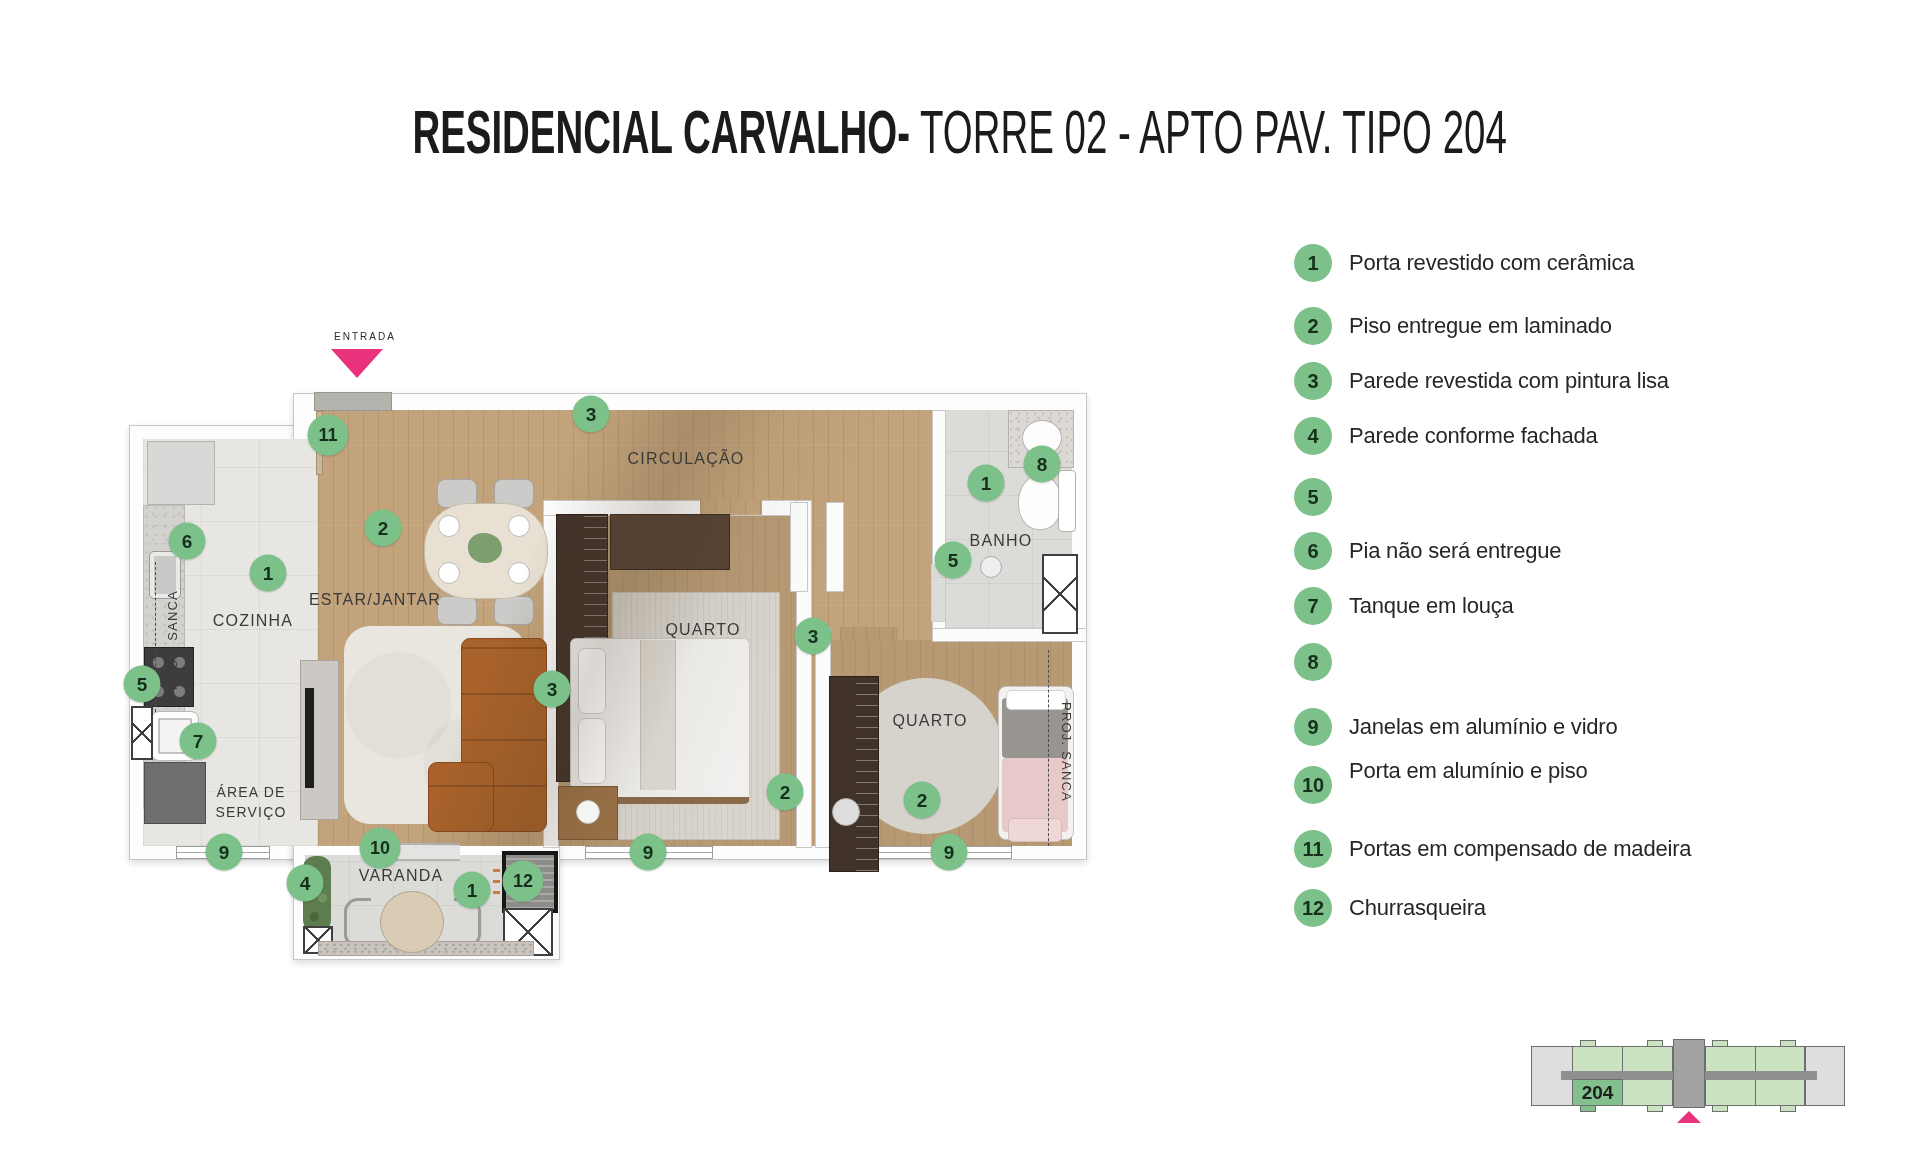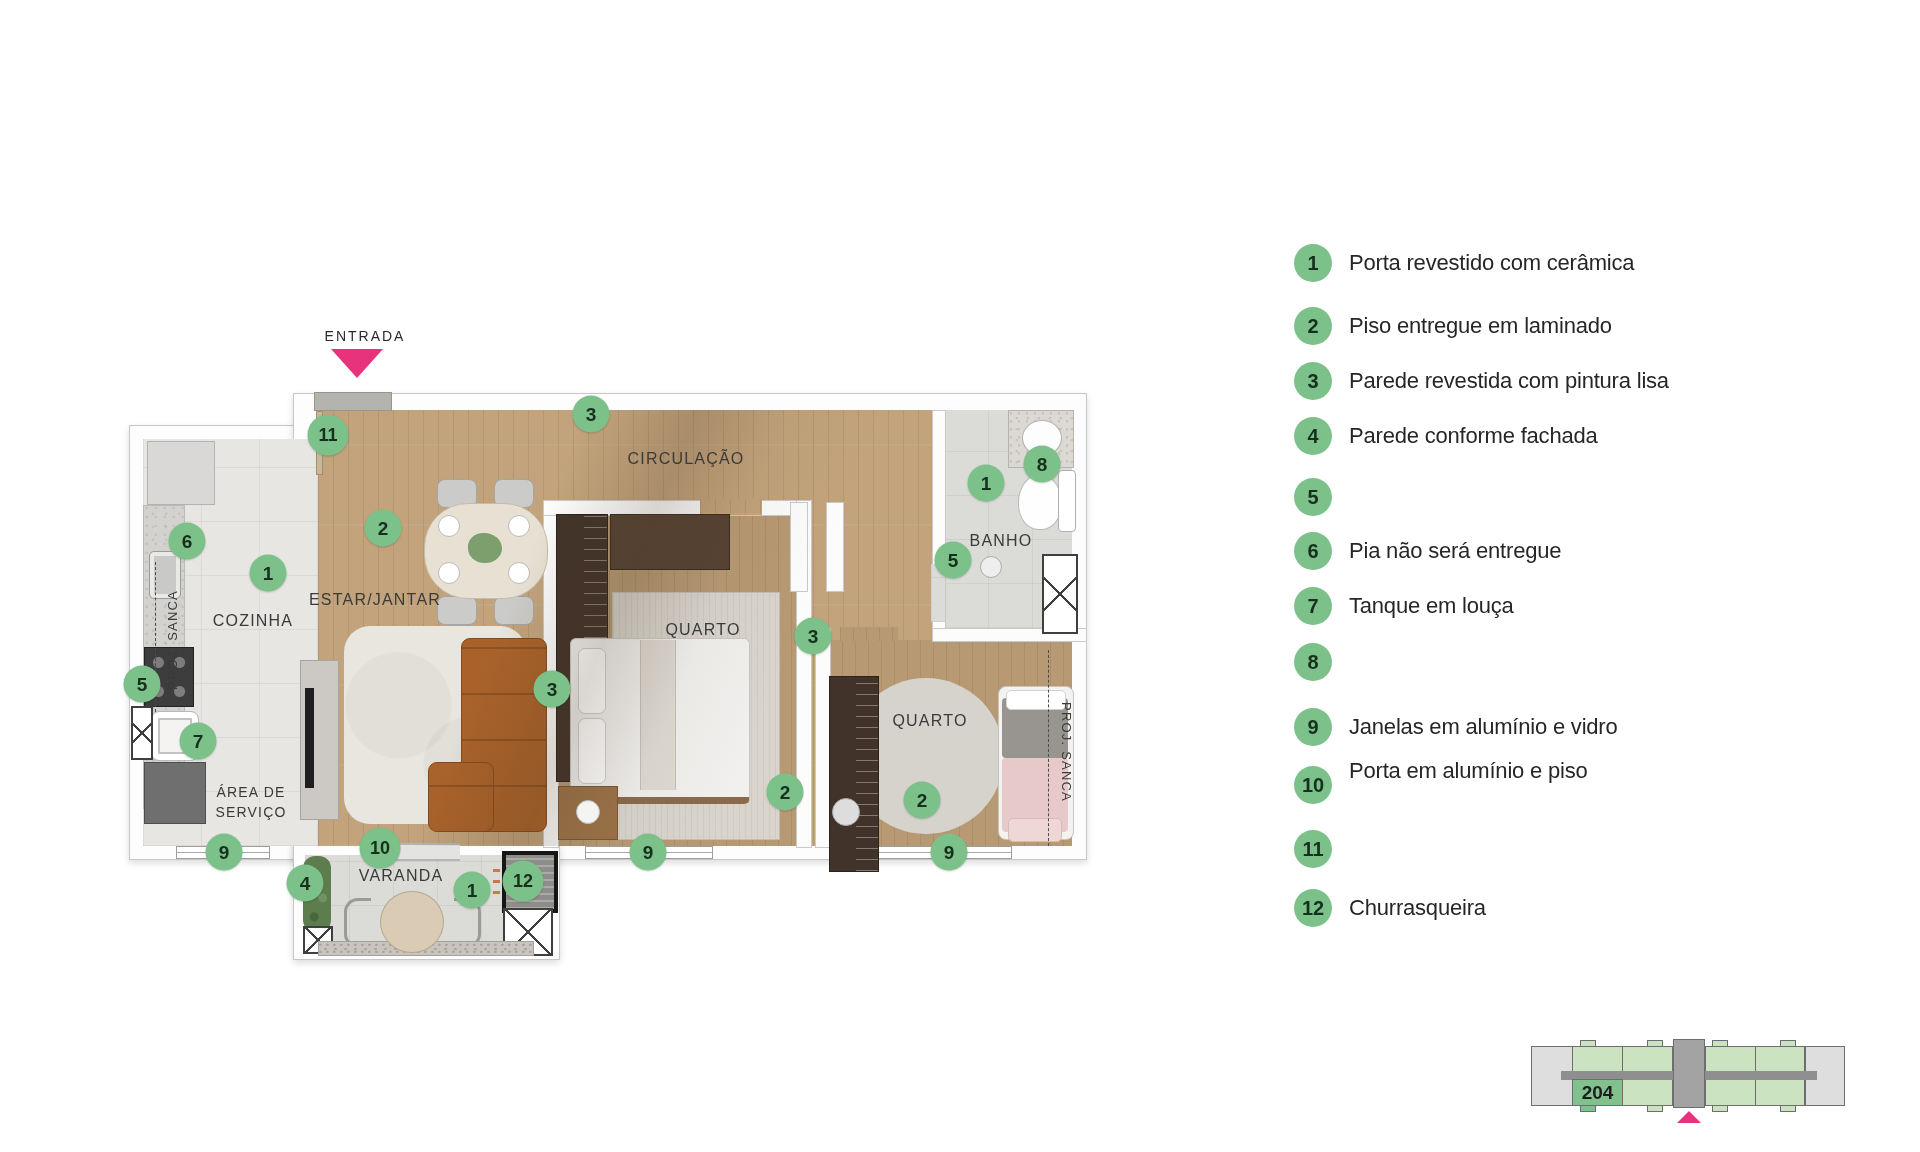--- a/index.html
+++ b/index.html
@@ -64,21 +64,21 @@
 
   
   .room-label{position:absolute;transform:translate(-50%,-50%);font-size:16px;letter-spacing:1.2px;
               color:#3a3a3a;z-index:20;white-space:nowrap;}
   .room-label.small{font-size:14px;}
   .rot-left{transform:translate(-50%,-50%) rotate(-90deg);}
   .rot-right{transform:translate(-50%,-50%) rotate(90deg);}
   .dash-v{position:absolute;border-left:1.5px dashed #4c4c4c;z-index:19;}
 
   
-  .entr-label{position:absolute;transform:translate(-50%,-50%);font-size:14px;letter-spacing:2px;color:#2b2b2b;}
+  .entr-label{position:absolute;transform:translate(-50%,-50%);font-size:10px;letter-spacing:2px;color:#2b2b2b;}
   .entr-arrow{position:absolute;width:0;height:0;border-left:26px solid transparent;
               border-right:26px solid transparent;border-top:29px solid #e9327c;z-index:5;}
 
   
   .kp{position:absolute;z-index:2;}
   .kp-box{position:absolute;border:1px solid #6e6e6e;box-sizing:border-box;}
   .kp-unit{background:#cbe3c0;}
   .kp-cap{background:#dedede;}
   .kp-core{background:#a3a3a3;}
   .kp-corr{background:#8f8f8f;border:none;}
@@ -86,20 +86,23 @@
           font-weight:700;font-size:19px;color:#1d1d1d;}
   .kp-div{position:absolute;width:1px;background:#6e6e6e;}
   .kp-arrow{position:absolute;width:0;height:0;border-left:12px solid transparent;
             border-right:12px solid transparent;border-bottom:12px solid #e9327c;}
 </style>
 </head>
 <body>
 
 <div class="stage">
 
+  <div class="title">
+    <span class="title-inner"><span class="t-bold">RESIDENCIAL CARVALHO-</span><span class="t-reg"> TORRE 02 - APTO PAV. TIPO 204</span></span>
+  </div>
 
   <div>
 
     <div class="entr-label" style="left:365px;top:336px;">ENTRADA</div>
     <div class="entr-arrow" style="left:331px;top:349px;"></div>
 
     <div class="abs slab" style="left:129px;top:425px;width:193px;height:433px;"></div>
     <div class="abs slab" style="left:293px;top:393px;width:792px;height:465px;"></div>
     <div class="abs slab" style="left:293px;top:843px;width:265px;height:115px;"></div>
 
@@ -268,20 +271,21 @@
       <div class="legend-row" style="top: 708px;">
         <div class="badge legend-badge">9</div>
         <div class="legend-text">Janelas em alumínio e vidro</div>
       </div>
       <div class="legend-row" style="top: 766px;">
         <div class="badge legend-badge">10</div>
         <div class="legend-text" style="transform: translateY(-14px);">Porta em alumínio e piso</div>
       </div>
       <div class="legend-row" style="top: 830px;">
         <div class="badge legend-badge">11</div>
+        <div class="legend-text">Portas em compensado de madeira</div>
       </div>
       <div class="legend-row" style="top: 889px;">
         <div class="badge legend-badge">12</div>
         <div class="legend-text">Churrasqueira</div>
       </div>
     </div>
 
   <div class="kp">
     <div class="kp-box kp-cap" style="left:1531px;top:1046px;width:42px;height:60px;"></div>
     <div class="kp-box kp-cap" style="left:1805px;top:1046px;width:40px;height:60px;"></div>

